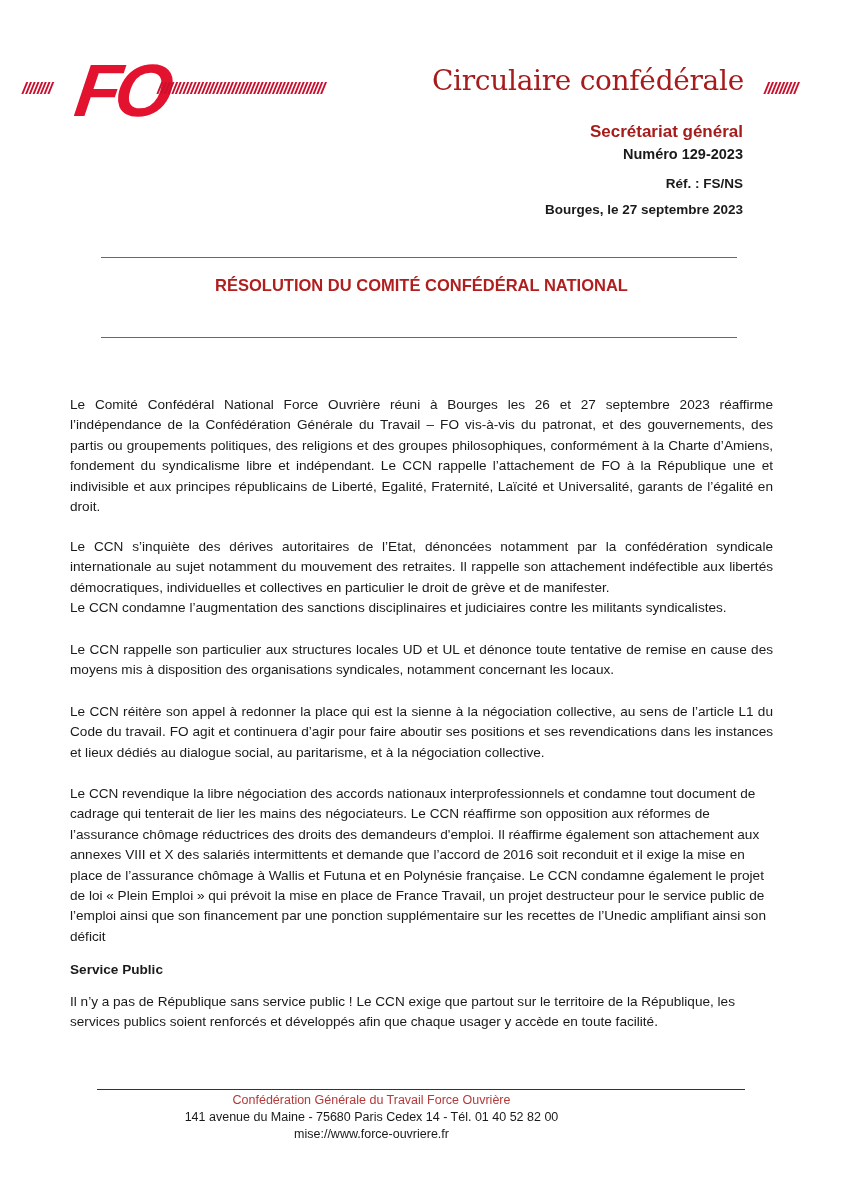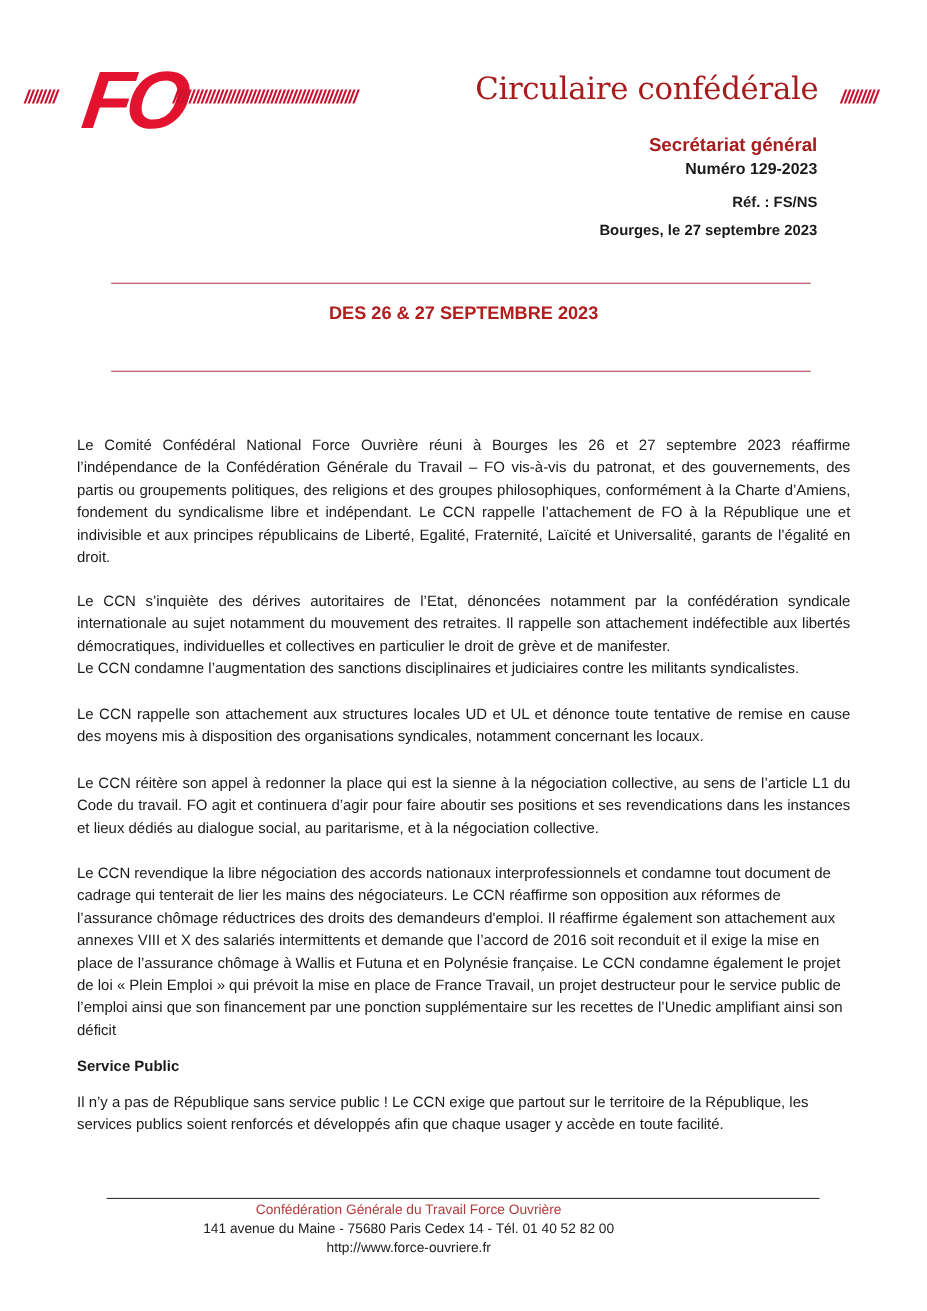--- a/index.html
+++ b/index.html
@@ -39,43 +39,43 @@
 <div class="abs title">Circulaire confédérale</div>
 <div class="abs hatch" style="left:764px; top:79px;">/////////</div>
 
 <div class="abs right sec">Secrétariat général</div>
 <div class="abs right num">Numéro 129-2023</div>
 <div class="abs right ref">Réf. : FS/NS</div>
 <div class="abs right date">Bourges, le 27 septembre 2023</div>
 
 <div class="abs rule-red" style="top:257px;"></div>
 <div class="abs res-title">
-  <div>DES 26 &amp; 27 SEPTEMBRE 2023</div>
+  <div>RÉSOLUTION DU COMITÉ CONFÉDÉRAL NATIONAL</div>
 </div>
 <div class="abs rule-red" style="top:337px;"></div>
 
 <div class="abs body" style="top:395px;">
   <p>Le Comité Confédéral National Force Ouvrière réuni à Bourges les 26 et 27 septembre 2023 réaffirme l’indépendance de la Confédération Générale du Travail – FO vis-à-vis du patronat, et des gouvernements, des partis ou groupements politiques, des religions et des groupes philosophiques, conformément à la Charte d’Amiens, fondement du syndicalisme libre et indépendant. Le CCN rappelle l’attachement de FO à la République une et indivisible et aux principes républicains de Liberté, Egalité, Fraternité, Laïcité et Universalité, garants de l’égalité en droit.</p>
 </div>
 <div class="abs body" style="top:537px;">
   <p>Le CCN s’inquiète des dérives autoritaires de l’Etat, dénoncées notamment par la confédération syndicale internationale au sujet notamment du mouvement des retraites. Il rappelle son attachement indéfectible aux libertés démocratiques, individuelles et collectives en particulier le droit de grève et de manifester.</p>
   <p class="left-align">Le CCN condamne l’augmentation des sanctions disciplinaires et judiciaires contre les militants syndicalistes.</p>
 </div>
 <div class="abs body" style="top:640px;">
-  <p>Le CCN rappelle son attachement aux structures locales UD et UL et dénonce toute tentative de remise en cause des moyens mis à disposition des organisations syndicales, notamment concernant les locaux.</p>
+  <p>Le CCN rappelle son particulier aux structures locales UD et UL et dénonce toute tentative de remise en cause des moyens mis à disposition des organisations syndicales, notamment concernant les locaux.</p>
 </div>
 <div class="abs body" style="top:702px;">
   <p>Le CCN réitère son appel à redonner la place qui est la sienne à la négociation collective, au sens de l’article L1 du Code du travail. FO agit et continuera d’agir pour faire aboutir ses positions et ses revendications dans les instances et lieux dédiés au dialogue social, au paritarisme, et à la négociation collective.</p>
 </div>
 <div class="abs body" style="top:784px;">
   <p class="left-align">Le CCN revendique la libre négociation des accords nationaux interprofessionnels et condamne tout document de cadrage qui tenterait de lier les mains des négociateurs. Le CCN réaffirme son opposition aux réformes de l’assurance chômage réductrices des droits des demandeurs d'emploi. Il réaffirme également son attachement aux annexes VIII et X des salariés intermittents et demande que l’accord de 2016 soit reconduit et il exige la mise en place de l’assurance chômage à Wallis et Futuna et en Polynésie française. Le CCN condamne également le projet de loi « Plein Emploi » qui prévoit la mise en place de France Travail, un projet destructeur pour le service public de l’emploi ainsi que son financement par une ponction supplémentaire sur les recettes de l’Unedic amplifiant ainsi son déficit</p>
 </div>
 <div class="abs body subhead" style="top:960px;">Service Public</div>
 <div class="abs body" style="top:992px;">
   <p class="left-align">Il n’y a pas de République sans service public ! Le CCN exige que partout sur le territoire de la République, les services publics soient renforcés et développés afin que chaque usager y accède en toute facilité.</p>
 </div>
 
 <div class="abs footer-rule"></div>
 <div class="abs footer">
   <div class="org">Confédération Générale du Travail Force Ouvrière</div>
   <div>141 avenue du Maine - 75680 Paris Cedex 14 - Tél. 01 40 52 82 00</div>
-  <div>http://www.force-ouvriere.fr</div>
+  <div>mise://www.force-ouvriere.fr</div>
 </div>
 
 </body></html>

